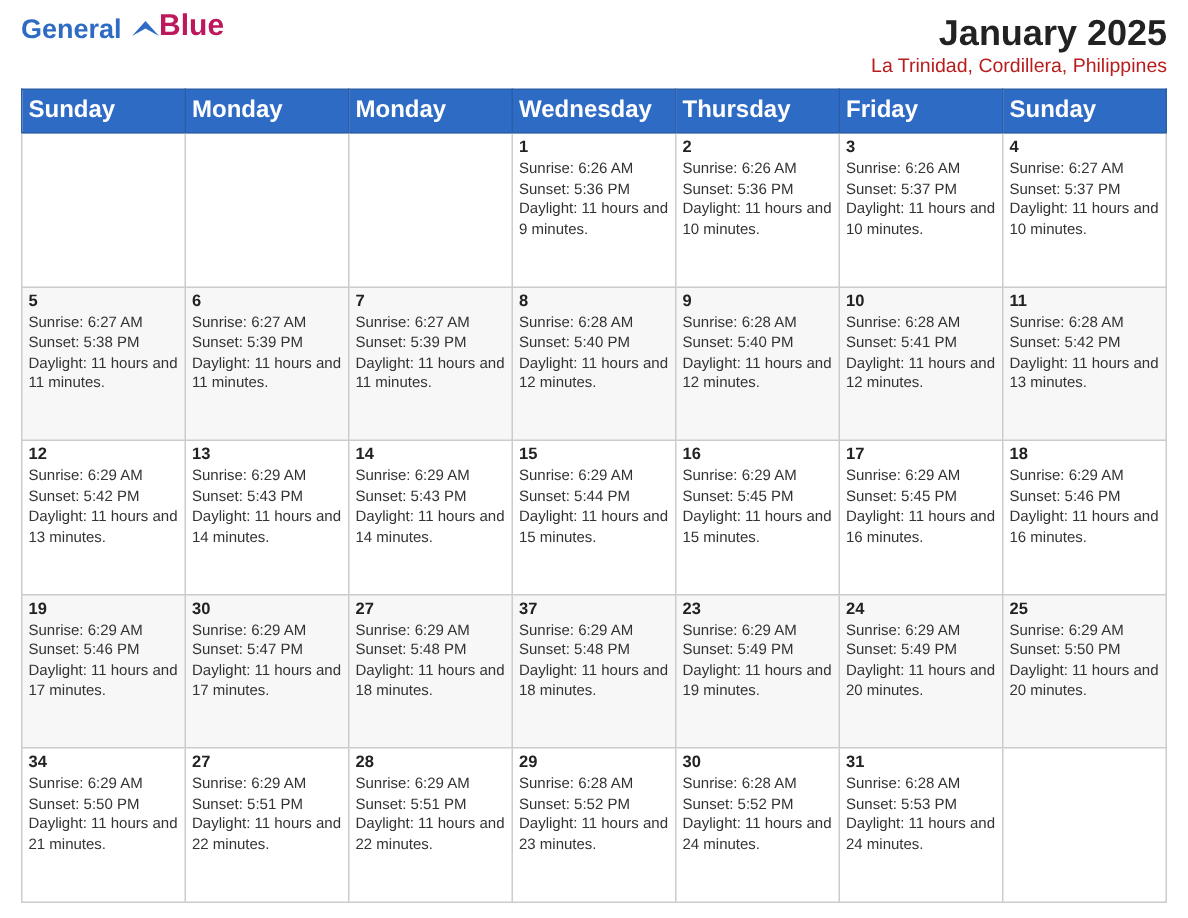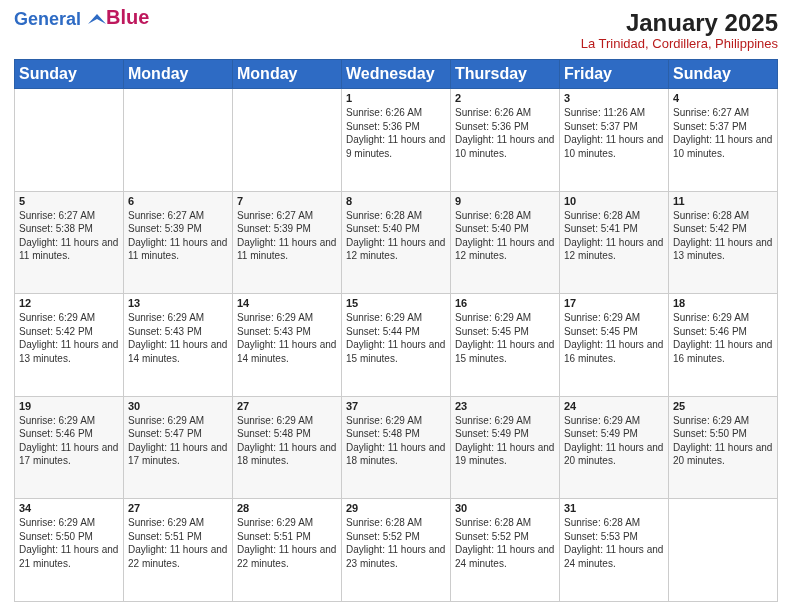--- a/index.html
+++ b/index.html
@@ -145,21 +145,21 @@
 Daylight: 11 hours and 9 minutes.</div>
           </td>
           <td>
             <span class="day-num">2</span>
             <div class="day-info">Sunrise: 6:26 AM
 Sunset: 5:36 PM
 Daylight: 11 hours and 10 minutes.</div>
           </td>
           <td>
             <span class="day-num">3</span>
-            <div class="day-info">Sunrise: 11:26 AM
+            <div class="day-info">Sunrise: 6:26 AM
 Sunset: 5:37 PM
 Daylight: 11 hours and 10 minutes.</div>
           </td>
           <td>
             <span class="day-num">4</span>
             <div class="day-info">Sunrise: 6:27 AM
 Sunset: 5:37 PM
 Daylight: 11 hours and 10 minutes.</div>
           </td>
         </tr>

